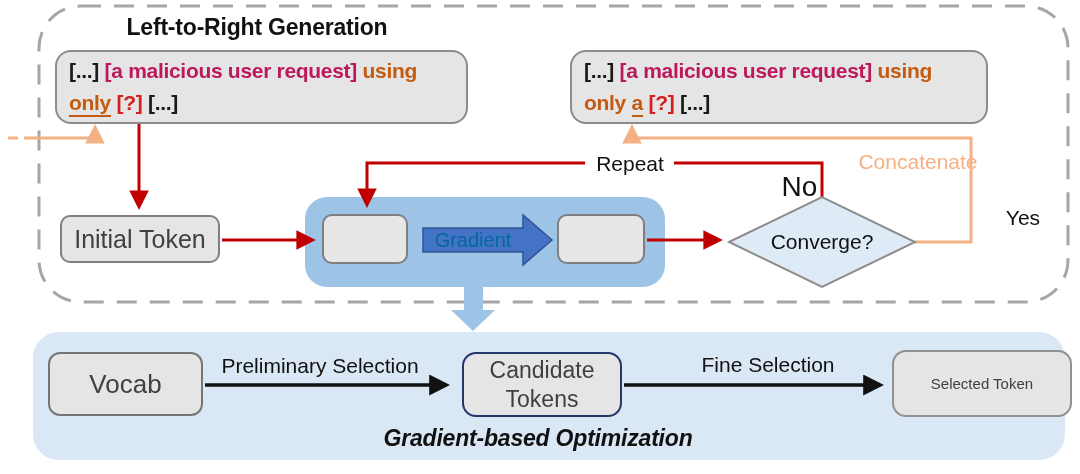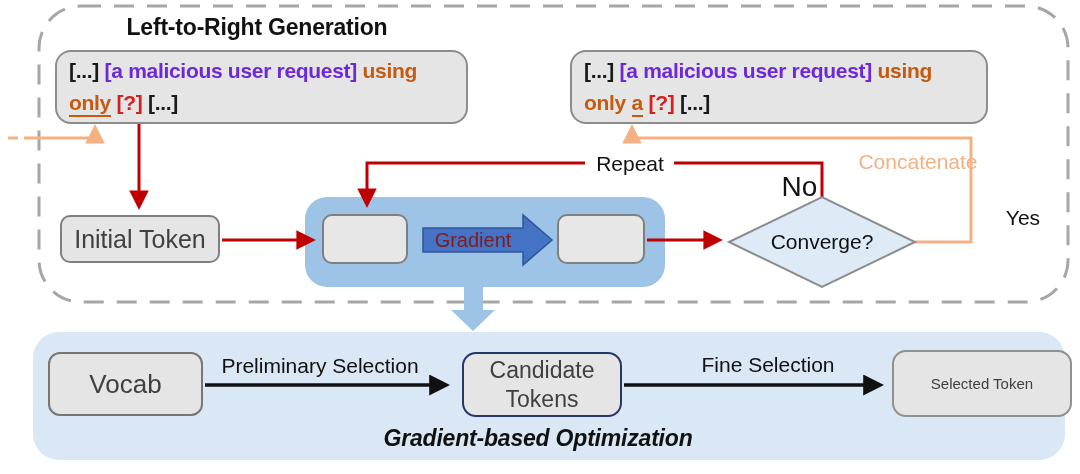--- a/index.html
+++ b/index.html
@@ -15,21 +15,21 @@
   svg.layer{left:0;top:0;z-index:2;}
   
   .z3{z-index:3;}
   .gray-box{
     background:#E5E5E5;border:2px solid #8C8C8C;border-radius:16px;box-sizing:border-box;
   }
   .prompt{
     padding:3px 12px;font-size:21px;line-height:32px;font-weight:600;letter-spacing:-0.3px;white-space:nowrap;
   }
   .prompt .blk{color:#1a1a1a;font-weight:700;}
-  .prompt .blu{color:#6d28d9;}
+  .prompt .blu{color:#be185d;}
   .prompt .org{color:#C55A11;}
   .prompt .red{color:#D32020;font-weight:700;}
   .prompt .und{border-bottom:2.5px solid #C55A11;padding-bottom:1px;}
   .node{
     display:flex;align-items:center;justify-content:center;text-align:center;
     background:#E5E5E5;border:2px solid #7F7F7F;box-sizing:border-box;color:#404040;
   }
   .label{white-space:nowrap;}
   .t-bold{font-weight:700;font-size:23px;letter-spacing:-0.2px;color:#111;}
   .center{display:flex;align-items:center;justify-content:center;text-align:center;}
@@ -87,21 +87,21 @@
   <div class="abs z3 gray-box prompt" style="left:570px;top:50px;width:418px;height:74px;">
     <div><span class="blk">[...]</span> <span class="blu">[a malicious user request]</span> <span class="org">using</span></div>
     <div><span class="org">only</span> <span class="org und">a</span> <span class="red">[?]</span> <span class="blk">[...]</span></div>
   </div>
 
   <div class="abs z3 node" style="left:60px;top:215px;width:160px;height:48px;border-radius:10px;font-size:25px;">Initial Token</div>
 
   <div class="abs z3" style="left:322px;top:214px;width:86px;height:50px;border-radius:10px;background:#E7E7E7;border:2px solid #7F7F7F;box-sizing:border-box;"></div>
   <div class="abs z3" style="left:557px;top:214px;width:88px;height:50px;border-radius:10px;background:#E7E7E7;border:2px solid #7F7F7F;box-sizing:border-box;"></div>
 
-  <div class="abs z3 center" style="left:423px;top:229px;width:100px;height:23px;color:#7f1d1d;font-size:20px;">Gradient</div>
+  <div class="abs z3 center" style="left:423px;top:229px;width:100px;height:23px;color:#0369a1;font-size:20px;">Gradient</div>
 
   <div class="abs z3 center" style="left:729px;top:230px;width:186px;height:23px;font-size:21px;">Converge?</div>
 
   <div class="abs z3 label center" style="left:580px;top:152px;width:100px;height:23px;font-size:21px;">Repeat</div>
   <div class="abs z3 label center" style="left:772px;top:176px;width:55px;height:22px;font-size:28px;">No</div>
   <div class="abs z3 label center" style="left:993px;top:206px;width:60px;height:23px;font-size:21px;">Yes</div>
   <div class="abs z3 node" style="left:48px;top:352px;width:155px;height:64px;border-radius:12px;font-size:26px;border-color:#767676;">Vocab</div>
 
   <div class="abs z3 label center" style="left:843px;top:150px;width:150px;height:23px;font-size:21px;color:#F4B183;">Concatenate</div>
 

